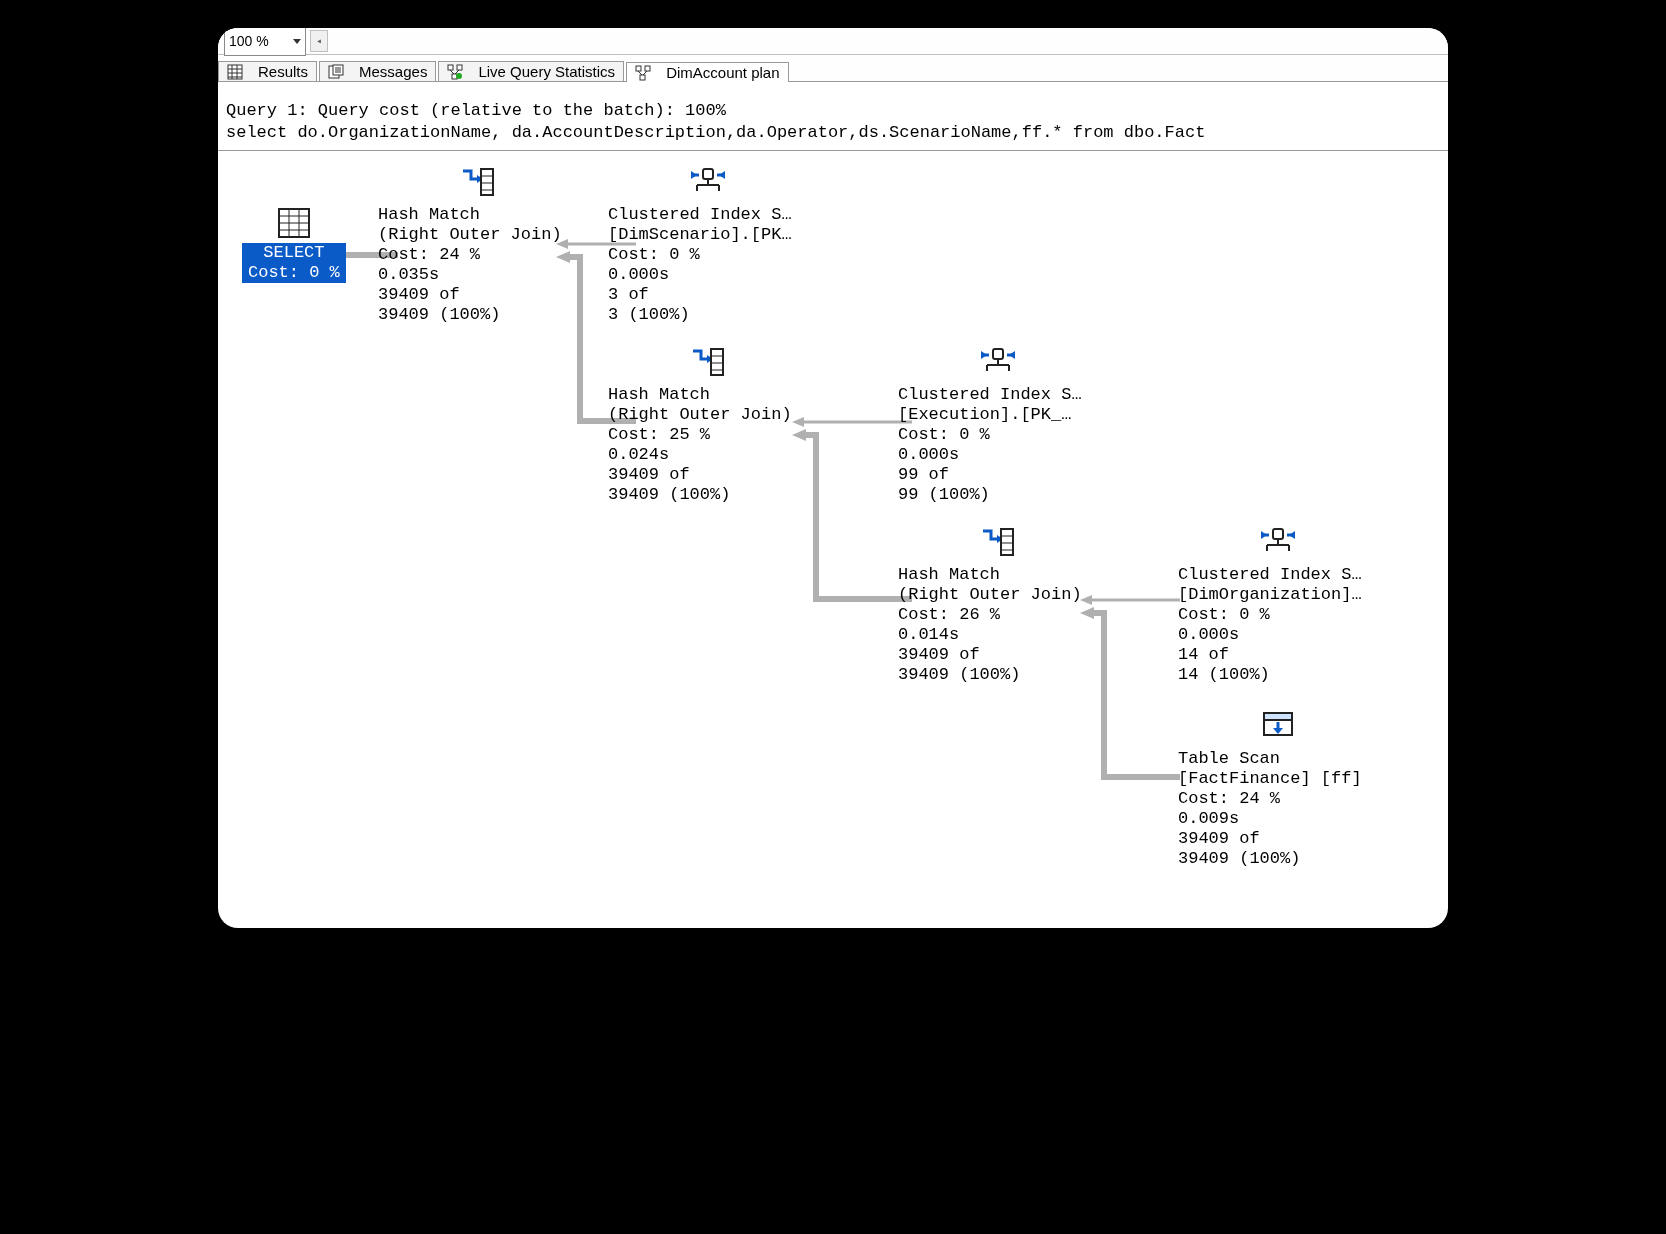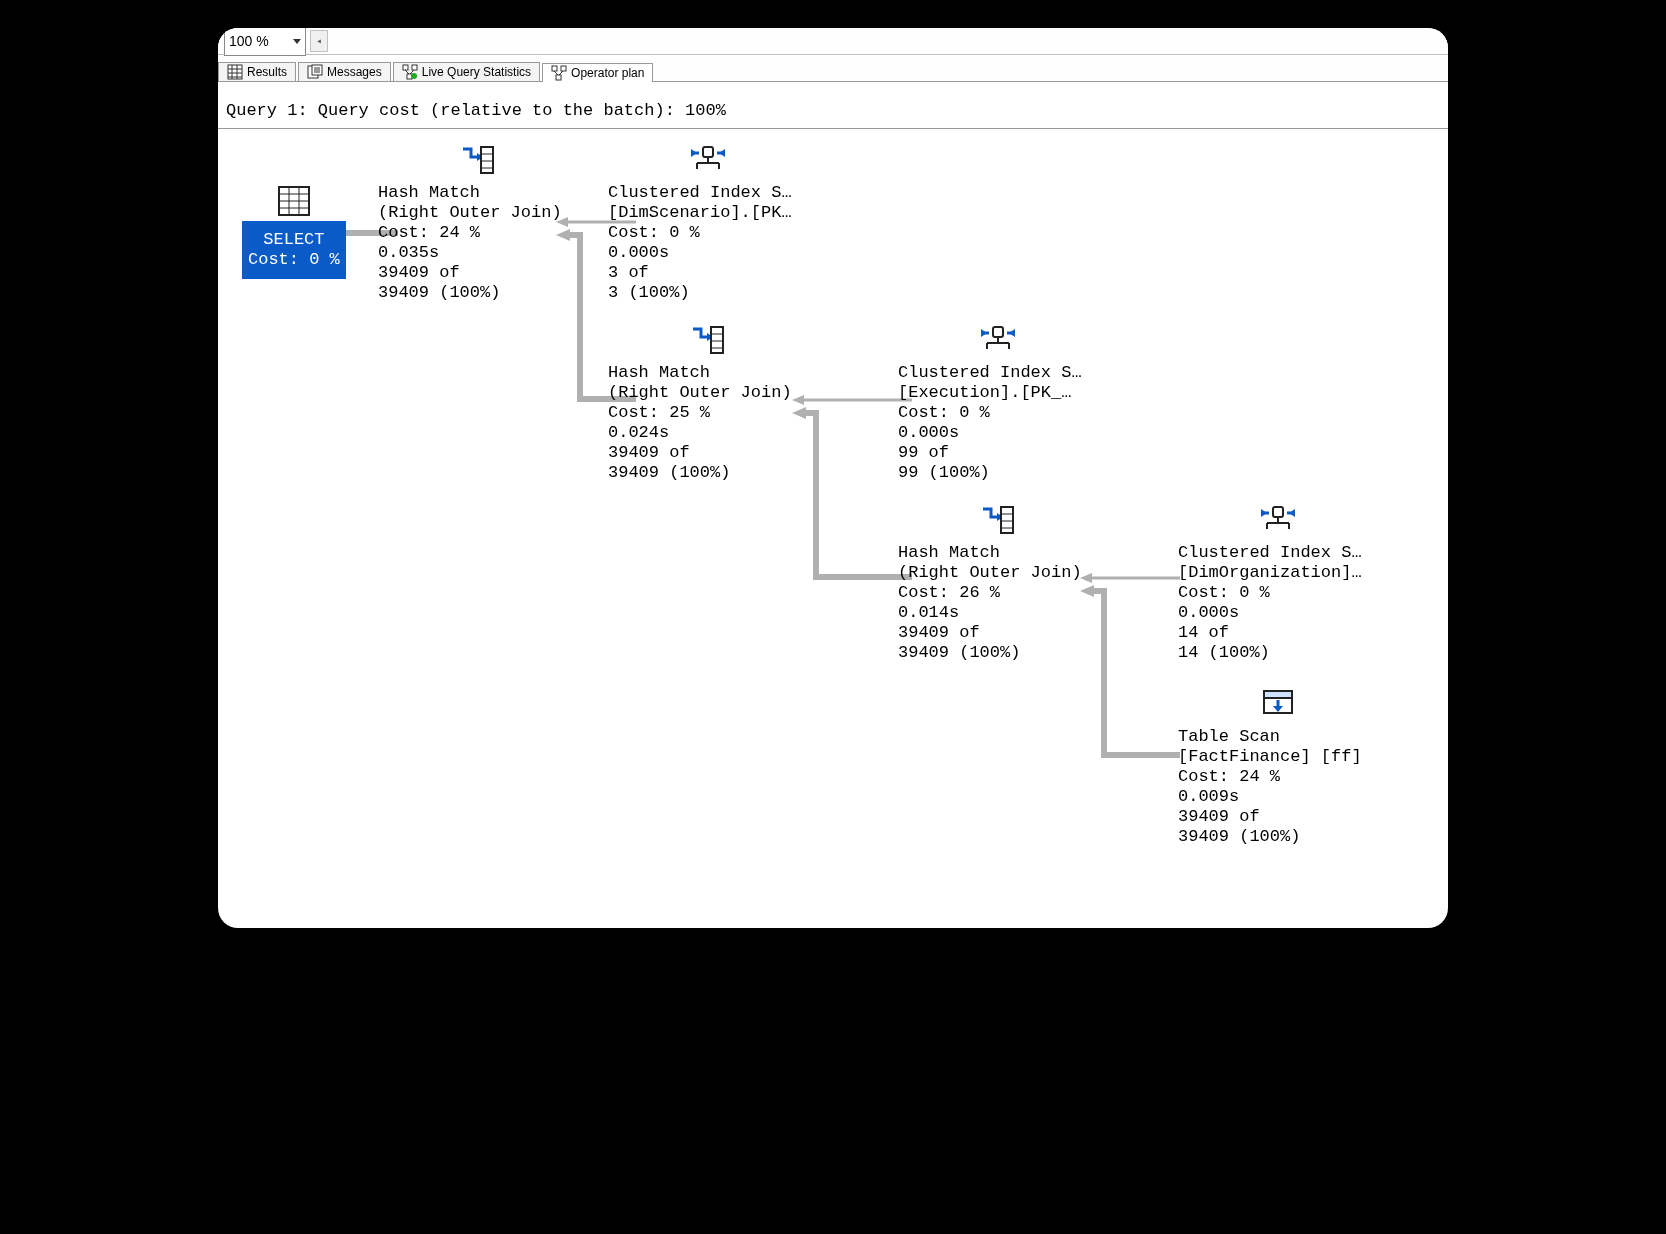--- a/index.html
+++ b/index.html
@@ -2,31 +2,31 @@
 <html><head>
 <meta charset="utf-8">
 <style>
 html,body{margin:0;padding:0;background:#000;font-family:Consolas,"Courier New",monospace;font-size:17px;}
 .frame{background:#fff;width:1230px;height:900px;margin:28px auto;border-radius:20px;overflow:hidden;position:relative;}
 .zoombar{display:flex;align-items:center;border-bottom:1px solid #bfbfbf;height:26px;padding-left:6px;background:#fefefe;}
 .zoombox{border:1px solid #888;background:#fff;height:20px;width:72px;display:flex;align-items:center;justify-content:space-between;padding:4px 4px;font-family:Arial,sans-serif;font-size:14px;}
 .zoombox .tri{width:0;height:0;border-left:4px solid transparent;border-right:4px solid transparent;border-top:5px solid #333;}
 .scrollbtn{width:16px;height:20px;border:1px solid #c0c0c0;margin-left:4px;background:#f0f0f0;display:flex;align-items:center;justify-content:center;font-size:10px;color:#666;}
 .tabs{display:flex;border-bottom:1px solid #999;height:26px;align-items:end;background:#fefefe;}
-.tab{border:1px solid #999;border-bottom:none;padding:1px 8px;margin-right:2px;display:flex;align-items:center;gap:4px;font-family:"Segoe UI",Arial,sans-serif;font-size:12px;background:#f4f4f4;}
+.tab{border:1px solid #999;border-bottom:none;padding:1px 8px;margin-right:2px;display:flex;align-items:center;gap:15px;font-family:"Segoe UI",Arial,sans-serif;font-size:15px;background:#f4f4f4;}
 .tab.active{background:#fff;position:relative;top:1px;}
 .tab .ico{width:16px;height:16px;display:inline-block;}
 .querytext{padding:4px 8px 6px 8px;white-space:nowrap;overflow:hidden;line-height:22px;border-bottom:1px solid #999;margin-top:14px;}
 .querytext .q1{color:#000;}
 .querytext .q2{color:#000;}
 .querytext .q3{color:#00a000;}
 .plan{position:relative;height:780px;}
 .op{position:absolute;text-align:left;line-height:20px;width:200px;}
 .op .iconwrap{height:36px;display:flex;align-items:center;justify-content:center;margin-bottom:2px;}
-.select-op{background:#0a5ac8;color:#fff;padding:9px 6px;line-height:20px;text-align:center;}
+.select-op{background:#0a5ac8;color:#fff;padding:0 6px;line-height:20px;text-align:center;}
 .select-wrap{position:absolute;}
 .select-wrap .iconwrap{height:36px;display:flex;align-items:center;justify-content:center;}
 svg.arrow{position:absolute;overflow:visible;}
 .arrowline{stroke:#b0b0b0;fill:none;stroke-width:6;}
 .arrowline.thin{stroke-width:3;}
 .arrowhead{fill:#b0b0b0;}
 </style>
 </head>
 <body>
 
@@ -82,26 +82,27 @@
     <div class="tab active">
       <span class="ico">
         <svg viewBox="0 0 16 16">
             <rect x="1" y="1" width="5" height="5" fill="#fff" stroke="#333"></rect>
             <rect x="10" y="1" width="5" height="5" fill="#fff" stroke="#333"></rect>
             <rect x="5" y="10" width="5" height="5" fill="#fff" stroke="#333"></rect>
             <line x1="3" y1="6" x2="7" y2="10" stroke="#333"></line>
             <line x1="12" y1="6" x2="8" y2="10" stroke="#333"></line>
           </svg>
       </span>
-      <span>Operator plan</span>
+      <span>DimAccount plan</span>
     </div>
   </div>
 
   <div class="querytext">
     <div class="q1">Query 1: Query cost (relative to the batch): 100%</div>
+    <div class="q2">select do.OrganizationName, da.AccountDescription,da.Operator,ds.ScenarioName,ff.* from dbo.Fact</div>
   </div>
 
   <div class="plan">
 
     <svg class="arrow" style="left:100px;top:98px;width:80px;height:12px;">
       <polygon class="arrowhead" points="0,6 14,0 14,12"></polygon>
         <line class="arrowline" x1="14" y1="6" x2="80" y2="6"></line>
     </svg>
     <svg class="arrow" style="left:338px;top:86px;width:80px;height:14px;">
       <polygon class="arrowhead" points="0,7 12,2 12,12"></polygon>

